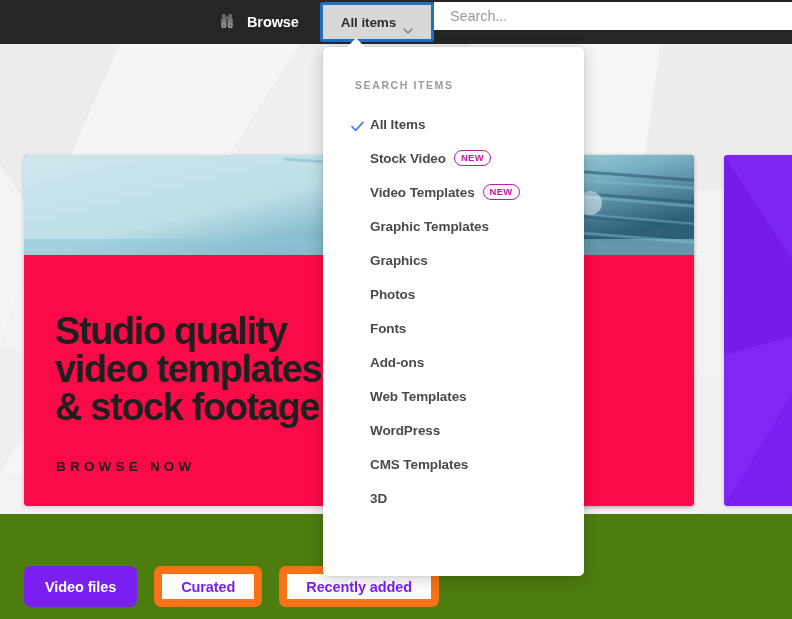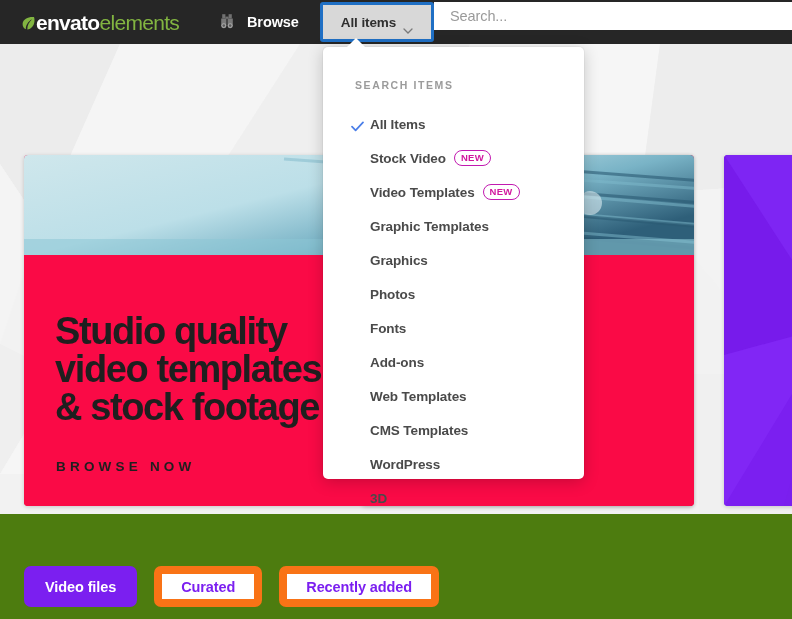--- a/index.html
+++ b/index.html
@@ -245,21 +245,21 @@
     color: #7b1ff0;
     border: 8px solid #f97316;
   }
 
   
   .menu {
     position: absolute;
     top: 47px;
     left: 323px;
     width: 261px;
-    height: 432px;
+    height: 529px;
     background: #ffffff;
     border-radius: 5px;
     box-shadow: 0 3px 16px rgba(0,0,0,.20), 0 0 0 1px rgba(0,0,0,.03);
     z-index: 40;
   }
   .menu-caret {
     position: absolute;
     top: -9px;
     left: 23px;
     width: 0; height: 0;
@@ -437,29 +437,20 @@
       <div class="pill pill-idle">
         <span>Curated</span>
       </div>
       <div class="pill pill-idle">
         <span>Recently added</span>
       </div>
     </div>
   </div>
 
   <div class="header">
-    <div class="logo">
-      <span class="leaf">
-        <svg width="13" height="14" viewBox="0 0 13 14">
-          <path d="M12 1C7 0.4 1 2.6 0.6 7.8c-0.2 2.6 1.3 4.7 3.3 5.4C3.4 9.6 6.2 5.2 10 3.2 7.2 5.9 5.2 9.3 5.3 13.6c4-0.5 7-4.2 7.2-8.6C12.6 3.4 12.4 2 12 1z" fill="#82b541"></path>
-        </svg>
-      </span>
-      <span class="logo-envato">envato</span>
-      <span class="logo-elements">elements</span>
-    </div>
 
     <div class="browse">
       <span class="binoc">
         <svg width="22" height="18" viewBox="0 0 22 18">
           <path d="M6.2 1.2h3.2v4.2H6.2z" fill="#8e8e8e"></path>
           <path d="M12.6 1.2h3.2v4.2h-3.2z" fill="#8e8e8e"></path>
           <rect x="9.4" y="3.6" width="3.2" height="2.2" fill="#8e8e8e"></rect>
           <path d="M5.2 5.4h5.2v7.2a2.6 2.6 0 01-5.2 0z" fill="#9a9a9a"></path>
           <path d="M11.6 5.4h5.2v7.2a2.6 2.6 0 01-5.2 0z" fill="#9a9a9a"></path>
           <circle cx="7.8" cy="12.6" r="2.4" fill="#d8d8d8"></circle>
@@ -528,27 +519,27 @@
 
       <div class="menu-item">
         <span class="menu-item-label">Add-ons</span>
       </div>
 
       <div class="menu-item">
         <span class="menu-item-label">Web Templates</span>
       </div>
 
       <div class="menu-item">
+        <span class="menu-item-label">WordPress</span>
+      </div>
+
+      <div class="menu-item">
         <span class="menu-item-label">CMS Templates</span>
       </div>
 
       <div class="menu-item">
-        <span class="menu-item-label">WordPress</span>
-      </div>
-
-      <div class="menu-item">
         <span class="menu-item-label">3D</span>
       </div>
 
     </div>
   </div>
 
 </div>
 
 </body></html>

